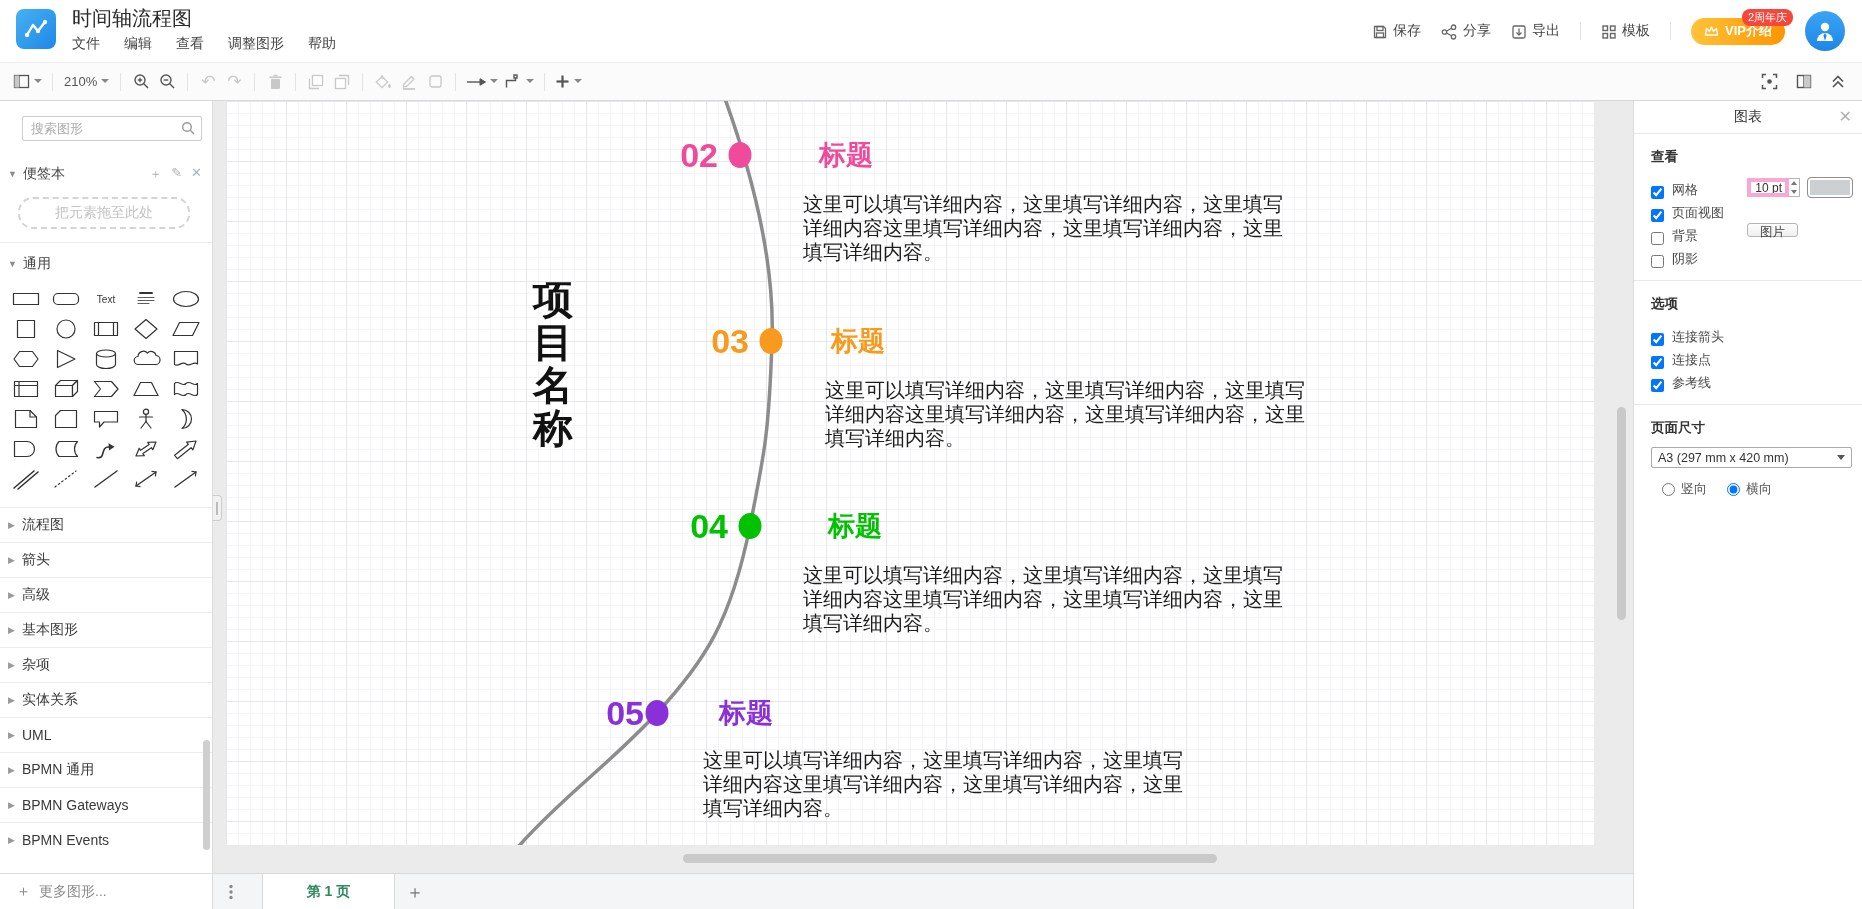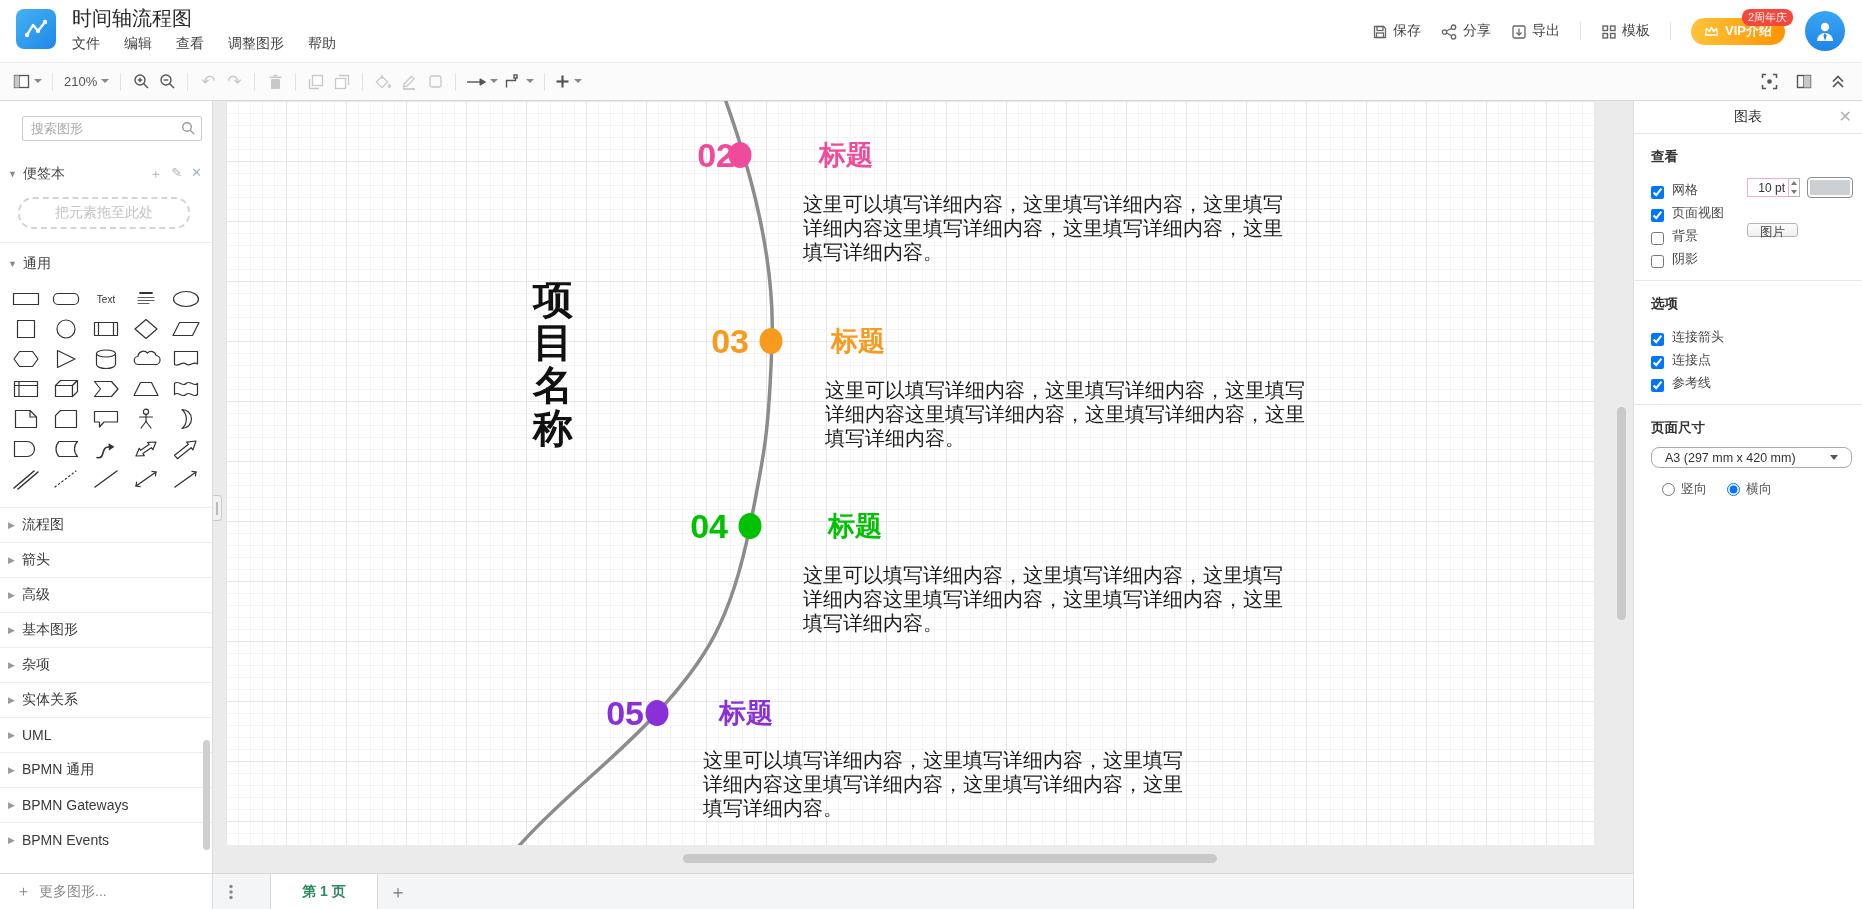--- a/index.html
+++ b/index.html
@@ -80,46 +80,46 @@
   .tl-body{position:absolute;width:520px;font-size:20px;line-height:24px;color:#1c1c1c;white-space:nowrap}
   .collapse-handle{position:absolute;left:0;top:394px;width:9px;height:26px;background:#f1f1f1;
     border:1px solid #ccc;border-left:none;border-radius:0 4px 4px 0;cursor:pointer}
   .collapse-handle::after{content:"";position:absolute;left:3px;top:6px;width:2px;height:13px;background:#bbb}
   .v-scroll{position:absolute;left:1404px;top:306px;width:9px;height:213px;border-radius:5px;background:#c9c9c9}
   .h-scroll{position:absolute;left:470px;top:753px;width:534px;height:9px;border-radius:5px;background:#c9c9c9}
   .pagebar{position:absolute;left:0;bottom:0;width:100%;height:36px;background:#f4f5f6;border-top:1px solid #d9d9d9;
     display:flex;align-items:stretch}
   .pb-menu{width:36px;display:flex;align-items:center;justify-content:center;color:#8a8a8a;cursor:pointer;
     font-size:14px;letter-spacing:0}
-  .pb-tab{width:108px;margin-left:21px;background:#fff;border-left:1px solid #d9d9d9;border-right:1px solid #d9d9d9;
+  .pb-tab{width:133px;margin-left:13px;background:#fff;border-left:1px solid #d9d9d9;border-right:1px solid #d9d9d9;
     display:flex;align-items:center;justify-content:center;font-weight:bold;cursor:pointer}
   .pb-add{width:40px;display:flex;align-items:center;justify-content:center;color:#777;font-size:18px;cursor:pointer}
   
   .panel{width:229px;border-left:1px solid #dcdcdc;background:#fff;flex:none;font-size:13px}
   .panel-head{height:33px;border-bottom:1px solid #e8e8e8;position:relative;
     display:flex;align-items:center;justify-content:center;font-size:14px;color:#333}
   .panel-close{position:absolute;right:10px;top:6px;color:#b0b0b0;font-size:16px;cursor:pointer}
   .p-sec{padding:14px 10px 12px 17px}
   .p-sec + .p-sec{border-top:1px solid #e8e8e8}
   .p-title{font-weight:bold;color:#333;font-size:13.5px;margin-bottom:10px}
   .p-row{display:flex;align-items:flex-end;height:23px;position:relative;color:#4a4a4a}
   .p-row input[type=checkbox]{width:13px;height:13px;margin-right:8px}
   .grid-controls{position:absolute;left:96px;top:1px;display:flex;align-items:center}
-  .pt-input{width:42px;height:19px;border:1px solid #f9a8d4;font-size:12px;text-align:right;padding-right:3px;color:#333}
+  .pt-input{width:42px;height:19px;border:4px solid #f9a8d4;font-size:12px;text-align:right;padding-right:3px;color:#333}
   .spin{display:flex;flex-direction:column;border:1px solid #b5b5b5;border-left:none;height:19px;width:11px}
   .spin i{flex:1;display:flex;align-items:center;justify-content:center}
   .spin i::after{content:"";border:3px solid transparent}
   .spin .up::after{border-bottom:4px solid #777;margin-top:-3px}
   .spin .dn::after{border-top:4px solid #777;margin-bottom:-3px}
   .swatch{width:46px;height:21px;margin-left:7px;border:1.5px solid #8f8f8f;border-radius:4px;background:#cdd0d3;
     box-shadow:inset 0 0 0 2px #fff;cursor:pointer}
   .mini-btn{height:14px;padding:0 12px;border:1px solid #b5b5b5;border-radius:3px;color:#444;font-size:12.5px;
     background:linear-gradient(#fdfdfd,#efefef);cursor:pointer}
-  .p-select{width:201px;height:21px;border:1px solid #aaa;border-radius:8px;background:#fff;display:flex;
-    align-items:center;padding:0 13px;color:#333;font-size:12.5px;cursor:pointer}
+  .p-select{width:201px;height:21px;border:1px solid #aaa;border-radius:2px;background:#fff;display:flex;
+    align-items:center;padding:0 6px;color:#333;font-size:12.5px;cursor:pointer}
   .p-select .dd{margin-left:auto;width:0;height:0;border:4px solid transparent;border-top:5px solid #555;margin-top:4px}
   .radio-row{display:flex;align-items:center;gap:6px;margin:12px 0 2px 11px;color:#555}
   .radio-row label{margin-right:14px}
   .p-btn{width:205px;height:21px;border:1px solid #c0c0c0;border-radius:3px;background:#f2f2f2;color:#333;
     font-size:12.5px;display:flex;align-items:center;justify-content:center;cursor:pointer;margin-bottom:4px}
 </style>
 </head>
 <body>
 
 <div class="header">
@@ -598,21 +598,21 @@
         <ellipse cx="431" cy="612" rx="11.5" ry="13" style="fill: rgb(138, 48, 216);"></ellipse>
       </svg>
 
       <div class="proj-title">
         <div>项</div>
         <div>目</div>
         <div>名</div>
         <div>称</div>
       </div>
 
-      <div class="tl-num" style="left: 461px; top: 36px; color: rgb(240, 74, 155);">02</div>
+      <div class="tl-num" style="left: 444px; top: 36px; color: rgb(240, 74, 155);">02</div>
       <div class="tl-title" style="left: 593px; top: 40px; color: rgb(240, 74, 155);">标题</div>
       <div class="tl-body" style="left:577px;top:91px">
         <div>这里可以填写详细内容，这里填写详细内容，这里填写</div>
         <div>详细内容这里填写详细内容，这里填写详细内容，这里</div>
         <div>填写详细内容。</div>
       </div>
 
       <div class="tl-num" style="left: 475px; top: 222px; color: rgb(247, 154, 30);">03</div>
       <div class="tl-title" style="left: 605px; top: 226px; color: rgb(247, 154, 30);">标题</div>
       <div class="tl-body" style="left:599px;top:277px">

